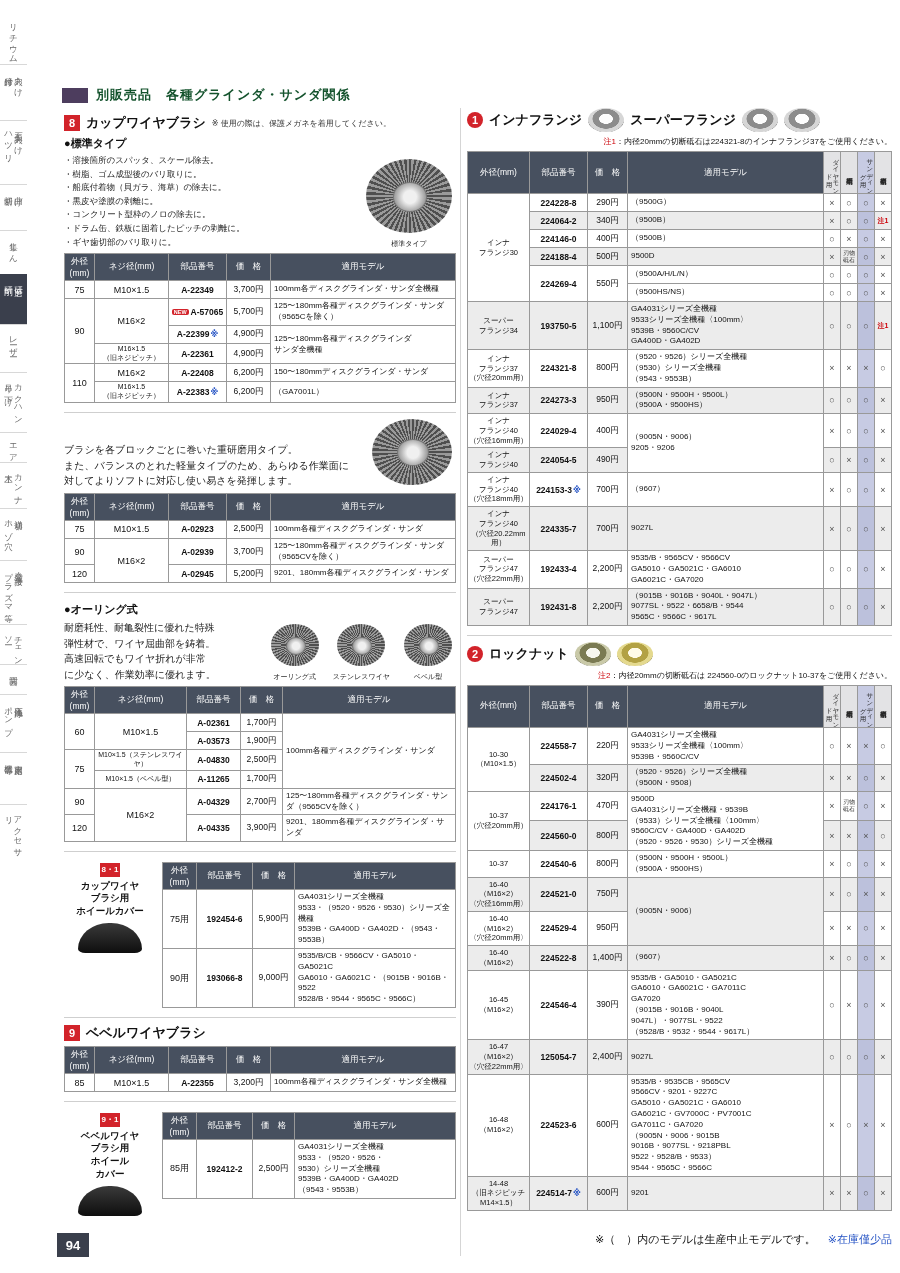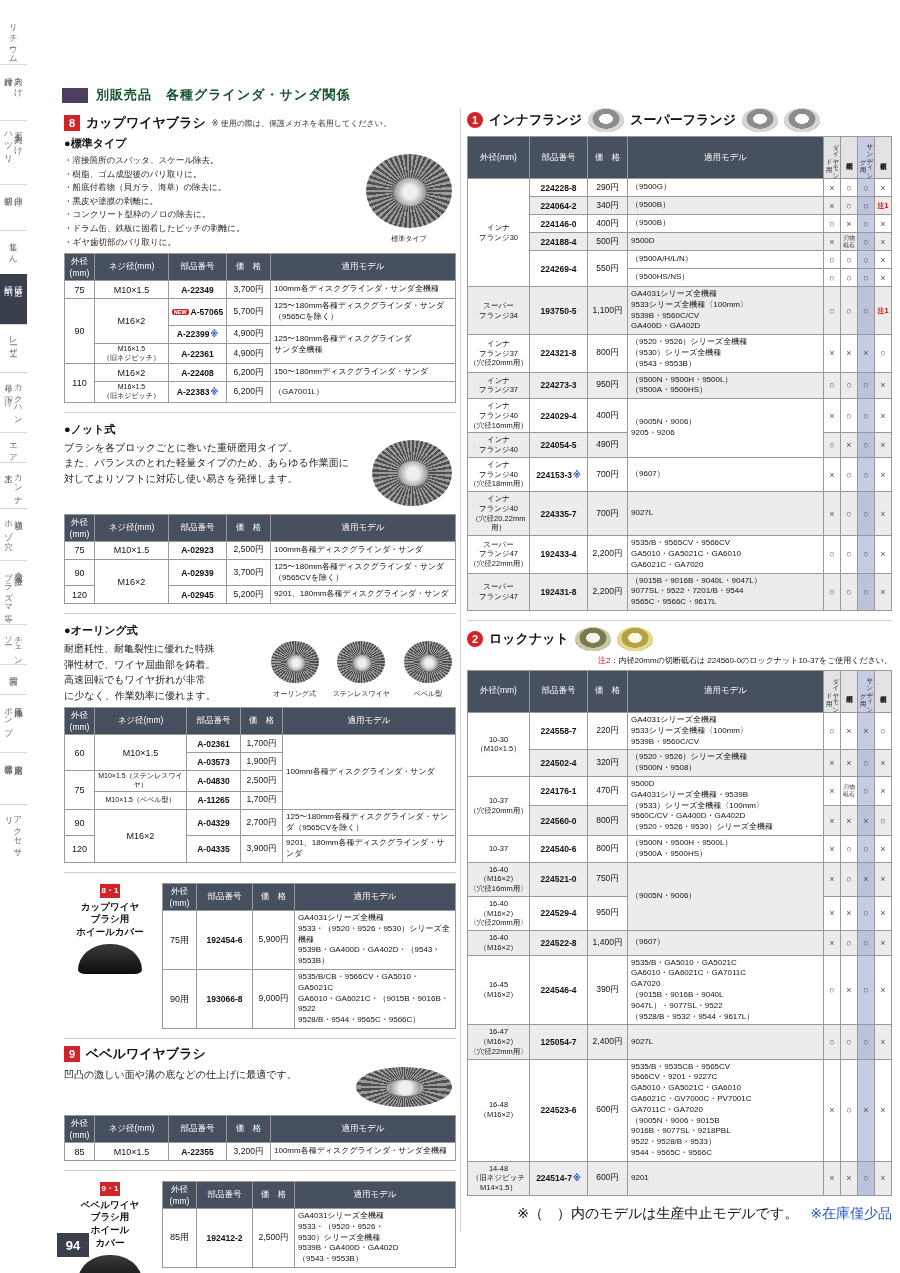--- a/index.html
+++ b/index.html
@@ -30,21 +30,21 @@
 .sec.first{border-top:none;padding-top:0}
 .sec-head{display:flex;align-items:center;gap:6px;margin-bottom:4px;flex-wrap:wrap}
 .badge-sq{min-width:16px;height:16px;padding:0 2px;background:#d2232a;color:#fff;font-size:11px;font-weight:bold;display:inline-flex;align-items:center;justify-content:center}
 .badge-sq.sm{font-size:8px;height:14px}
 .badge-ci{width:16px;height:16px;border-radius:50%;background:#d2232a;color:#fff;font-size:11px;font-weight:bold;display:inline-flex;align-items:center;justify-content:center}
 .sec-t{font-size:13px;font-weight:bold;color:#111}
 .sec-n{font-size:8px;color:#333}
 .sub-h{font-size:11px;font-weight:bold;margin:3px 0 3px;color:#111}
 .desc{font-size:10px;line-height:1.55;color:#222;white-space:pre-line}
 .bullets .li{font-size:8.5px;line-height:1.6;color:#222}
-.flexrow{display:flex;gap:3px;align-items:flex-start}
+.flexrow{display:flex;gap:3px;align-items:flex-end}
 .flexrow .desc{flex:1}
 .bullets{flex:1}
 .tbl{margin-top:4px}
 .coverrow{display:flex;gap:6px;align-items:flex-start}
 .label-box{flex:0 0 92px;text-align:center}
 .lb-title{font-size:9.5px;font-weight:bold;white-space:pre-line;line-height:1.35;margin:3px 0 5px;color:#111}
 .grow{flex:1}
 
 
 table.ctab{border-collapse:collapse;width:100%;table-layout:fixed}
@@ -80,21 +80,21 @@
 .sz-bevel{width:96px;height:40px}
 .cover-img{display:inline-block;width:64px;height:30px;background:linear-gradient(180deg,#3a3a3a,#0e0e0e);border-radius:50% 50% 12% 12%/90% 90% 14% 14%}
 .ring-img{display:inline-block;width:36px;height:24px;border-radius:50%;background:radial-gradient(ellipse at 50% 45%,#fdfdfd 0 26%,#8c8c8c 28% 52%,#d6d6d6 54% 70%,#6f6f6f 72% 100%)}
 .ring-img.olive{background:radial-gradient(ellipse at 50% 45%,#f6f6ee 0 26%,#7a7a52 28% 52%,#c9c9a8 54% 70%,#5e5e40 72% 100%)}
 .ring-img.yellow{background:radial-gradient(ellipse at 50% 45%,#fffbe8 0 26%,#b3a244 28% 52%,#e4d98e 54% 70%,#8c7d2e 72% 100%)}
 
 
 .note-line{text-align:right;font-size:8px;margin:2px 0 3px;color:#111}
 .red{color:#cc0007}
 .blue{color:#2553c4}
-.foot-note{display:flex;justify-content:flex-end;gap:12px;font-size:14px;margin-top:9px;color:#111}
+.foot-note{display:flex;justify-content:flex-end;gap:12px;font-size:11px;margin-top:21px;color:#111}
 </style>
 </head>
 <body>
 
 <div class="page">
 
   <aside class="sidebar">
       <div class="sb-item" style="height: 52px;">
         <span>リチウム</span>
       </div>
@@ -246,21 +246,20 @@
                 <td class="part">A-22383<span class="star">※</span></td>
                 <td class="price">6,200円</td>
                 <td class="model">（GA7001L）</td>
               </tr>
             </tbody>
           </table>
         </div>
     </section>
 
     <section class="sec">
-      <div class="sub-h">●ノット式</div>
       <div class="flexrow">
         <div class="desc">ブラシを各ブロックごとに巻いた重研磨用タイプ。
 また、バランスのとれた軽量タイプのため、あらゆる作業面に
 対してよりソフトに対応し使い易さを発揮します。</div>
         <figure class="fig">
           <span class="brush sz-knot"></span>
         </figure>
       </div>
       <div class="tbl">
           <table class="ctab lt">
@@ -433,26 +432,20 @@
             </table>
           </div>
       </div>
     </section>
 
     <section class="sec">
       <div class="sec-head">
         <span class="badge-sq">9</span>
         <span class="sec-t">ベベルワイヤブラシ</span>
       </div>
-      <div class="flexrow">
-        <div class="desc">凹凸の激しい面や溝の底などの仕上げに最適です。</div>
-        <figure class="fig">
-          <span class="brush sz-bevel"></span>
-        </figure>
-      </div>
       <div class="tbl">
           <table class="ctab lt">
             <colgroup>
               <col style="width: 30px;">
               <col style="width: 74px;">
               <col style="width: 58px;">
               <col style="width: 44px;">
               <col style="width: auto;">
             </colgroup>
             <thead>
@@ -526,20 +519,23 @@
 
     <section class="sec first">
       <div class="sec-head">
         <span class="badge-ci">1</span>
         <span class="sec-t">インナフランジ</span>
         <span class="ring-img"></span>
         <span class="sec-t">スーパーフランジ</span>
         <span class="ring-img"></span>
         <span class="ring-img"></span>
       </div>
+      <div class="note-line">
+        <span class="red">注1</span><span>：内径20mmの切断砥石は224321-8のインナフランジ37をご使用ください。</span>
+      </div>
       <div class="tbl">
           <table class="ctab rt">
             <colgroup>
               <col style="width: 62px;">
               <col style="width: 58px;">
               <col style="width: 40px;">
               <col style="width: auto;">
               <col style="width: 17px;">
               <col style="width: 17px;">
               <col style="width: 17px;">
@@ -712,21 +708,21 @@
                 <td class="mk">○</td>
                 <td class="mk sand">○</td>
                 <td class="mk">×</td>
               </tr>
               <tr class="alt">
                 <td class="name">スーパー
 フランジ47</td>
                 <td class="part">192431-8</td>
                 <td class="price">2,200円</td>
                 <td class="model">（9015B・9016B・9040L・9047L）
-9077SL・9522・7201/B・9544
+9077SL・9522・6658/B・9544
 9565C・9566C・9617L</td>
                 <td class="mk">○</td>
                 <td class="mk">○</td>
                 <td class="mk sand">○</td>
                 <td class="mk">×</td>
               </tr>
             </tbody>
           </table>
         </div>
     </section>

